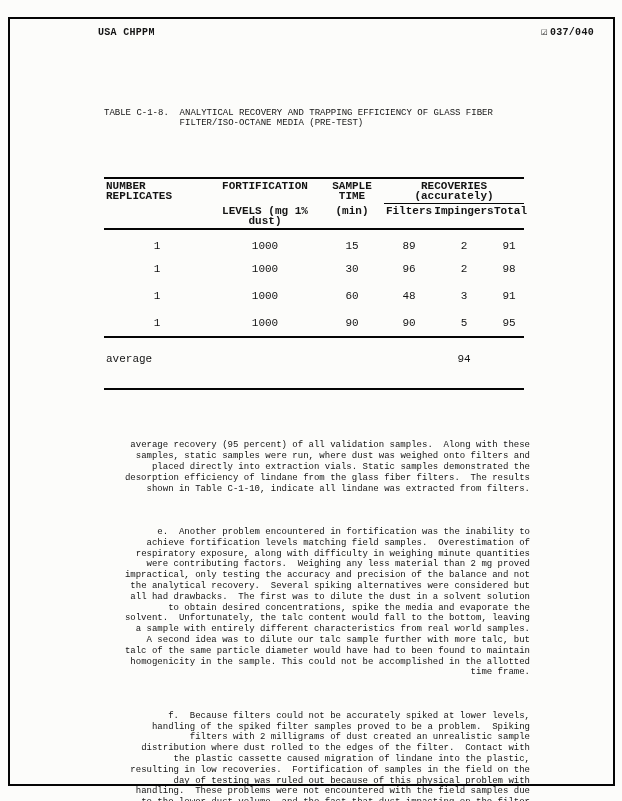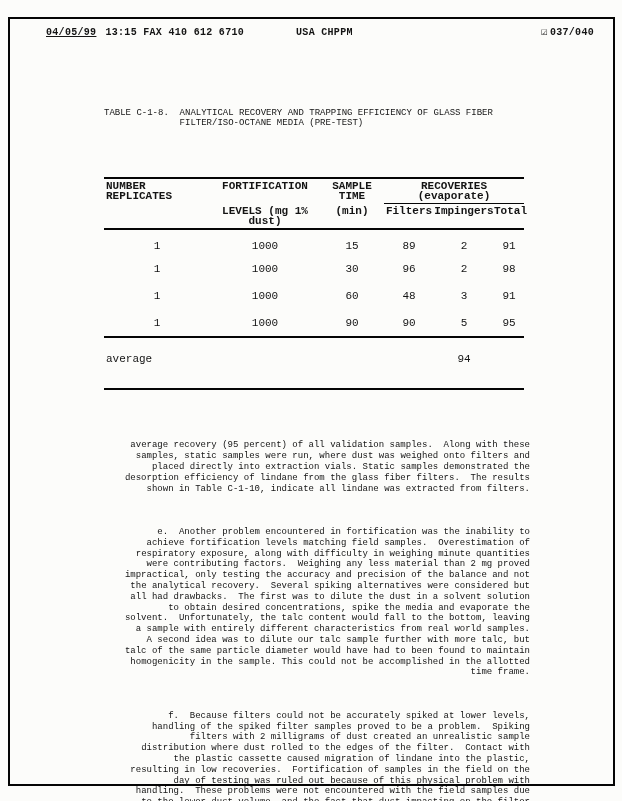--- a/index.html
+++ b/index.html
@@ -51,21 +51,20 @@
   tfoot td.avg-label { text-align:left; padding-left:2px; }
   .para { margin-bottom:11px;text-align:right; }
 </style>
 </head>
 <body>
 
 <div class="page">
   <div class="frame"></div>
 
   <div class="fax-header">
-    <span class="fax-left"><span class="fax-date">04/05/99</span><span class="fax-info">13:15 FAX 410 612 6710</span></span>
     <span class="fax-center">USA CHPPM</span>
     <span class="fax-right">
       <span class="fax-icon">☑</span>
       <span>037/040</span>
     </span>
   </div>
 
   <div class="content">
     <div class="table-title">TABLE C-1-8.  ANALYTICAL RECOVERY AND TRAPPING EFFICIENCY OF GLASS FIBER
               FILTER/ISO-OCTANE MEDIA (PRE-TEST)</div>
@@ -77,21 +76,21 @@
           <col class="c3">
           <col class="c4">
           <col class="c5">
           <col class="c6">
       </colgroup>
       <thead>
         <tr>
           <th class="th-replicates" rowspan="1">NUMBER REPLICATES</th>
           <th>FORTIFICATION</th>
           <th>SAMPLE TIME</th>
-          <th class="th-recoveries" colspan="3">RECOVERIES (evaporate)</th>
+          <th class="th-recoveries" colspan="3">RECOVERIES (accurately)</th>
         </tr>
         <tr>
           <th></th>
           <th>LEVELS (mg 1% dust)</th>
           <th>(min)</th>
           <th>Filters</th>
           <th>Impingers</th>
           <th>Total</th>
         </tr>
       </thead>

